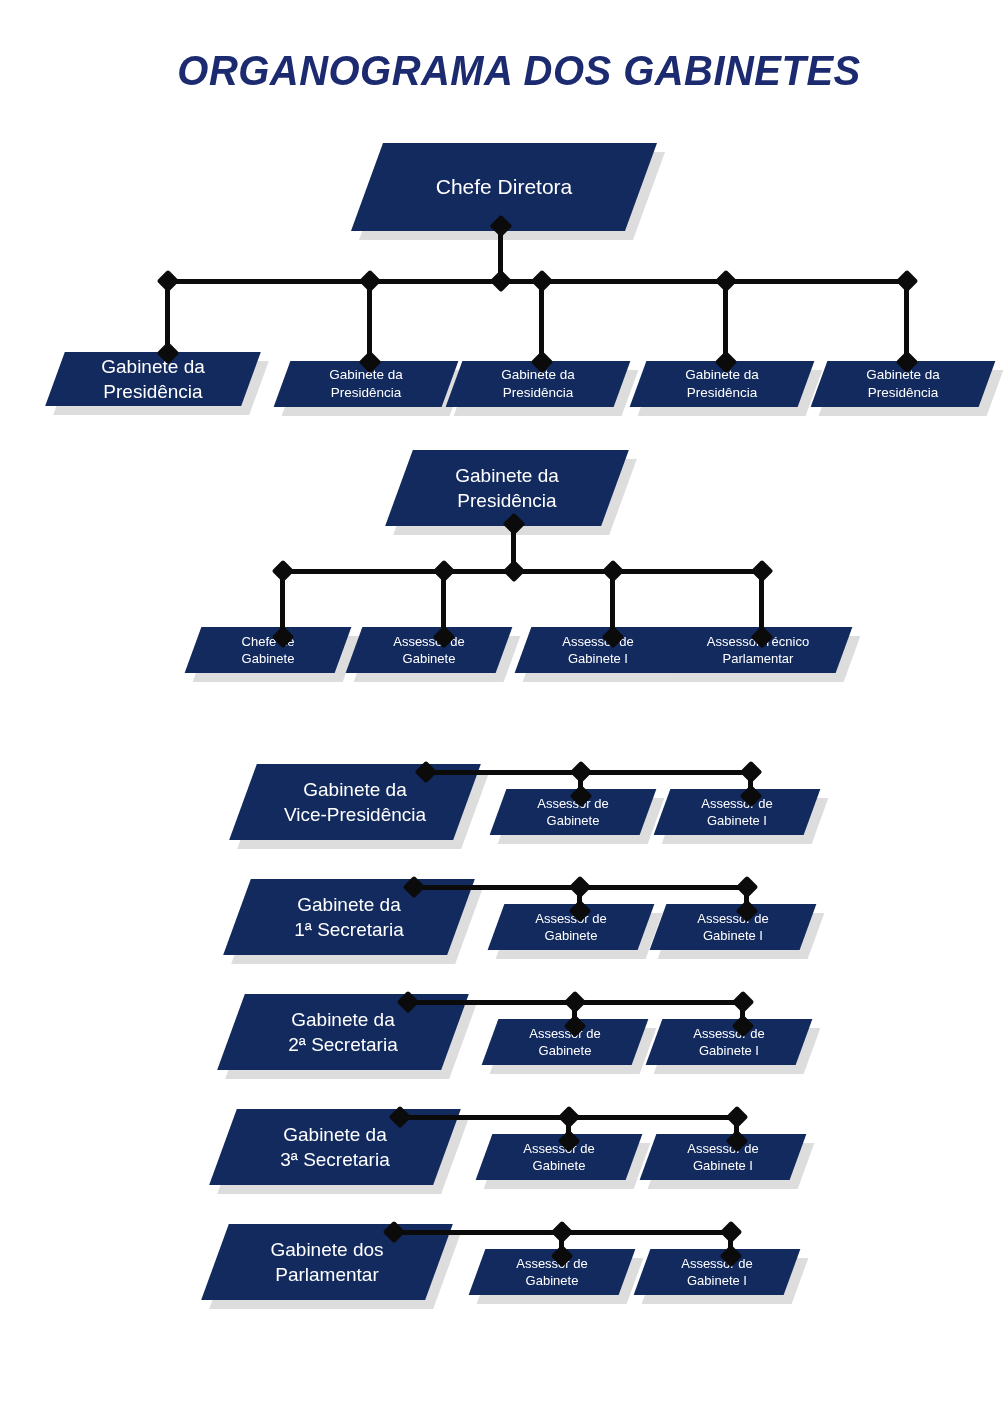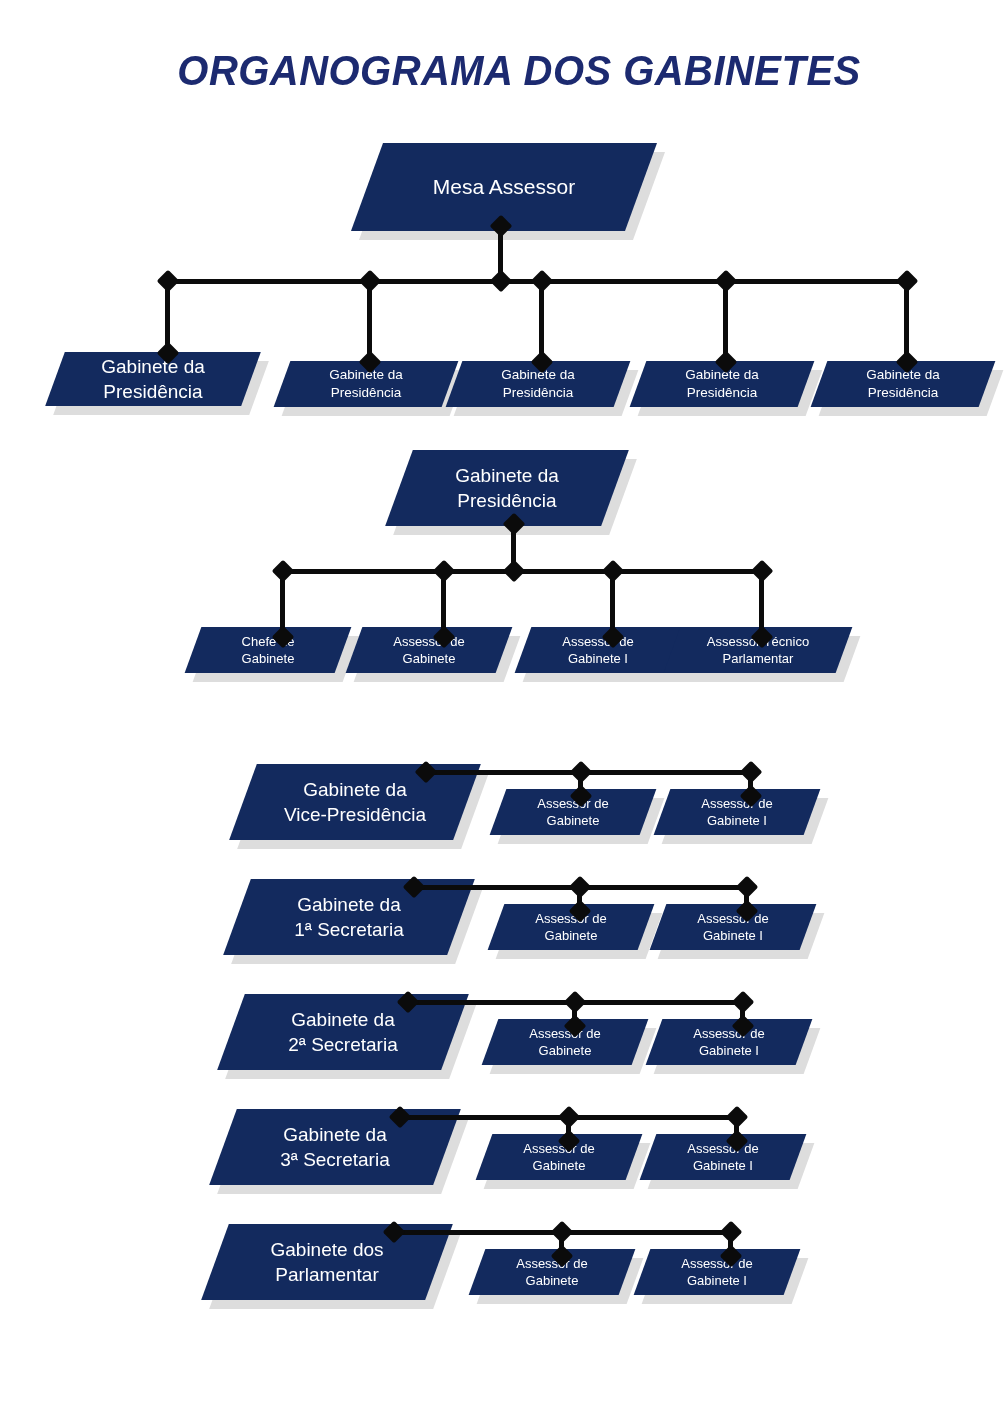--- a/index.html
+++ b/index.html
@@ -110,21 +110,21 @@
 </head>
 <body>
 
 <div id="chart-root">
 
   <div class="chart-title">ORGANOGRAMA DOS GABINETES</div>
 
   <div class="node lg" style="left:352px; top:143px; width:274px; height:88px;">
     <div class="shadow"></div>
     <div class="face"></div>
-    <div class="label">Mesa Assessor</div>
+    <div class="label">Chefe Diretora</div>
   </div>
 
   <div class="ln-v" style="left:483px; top:225px; height:58px;"></div>
   <div class="dia" style="left:485.5px; top:226px;"></div>
   <div class="dia" style="left:485.5px; top:281px;"></div>
 
   <div class="ln-h" style="left:150px; top:278.5px; width:744px;"></div>
 
   <div class="ln-v" style="left:150px; top:281px; height:72px;"></div>
   <div class="dia" style="left:152.5px; top:281px;"></div>

